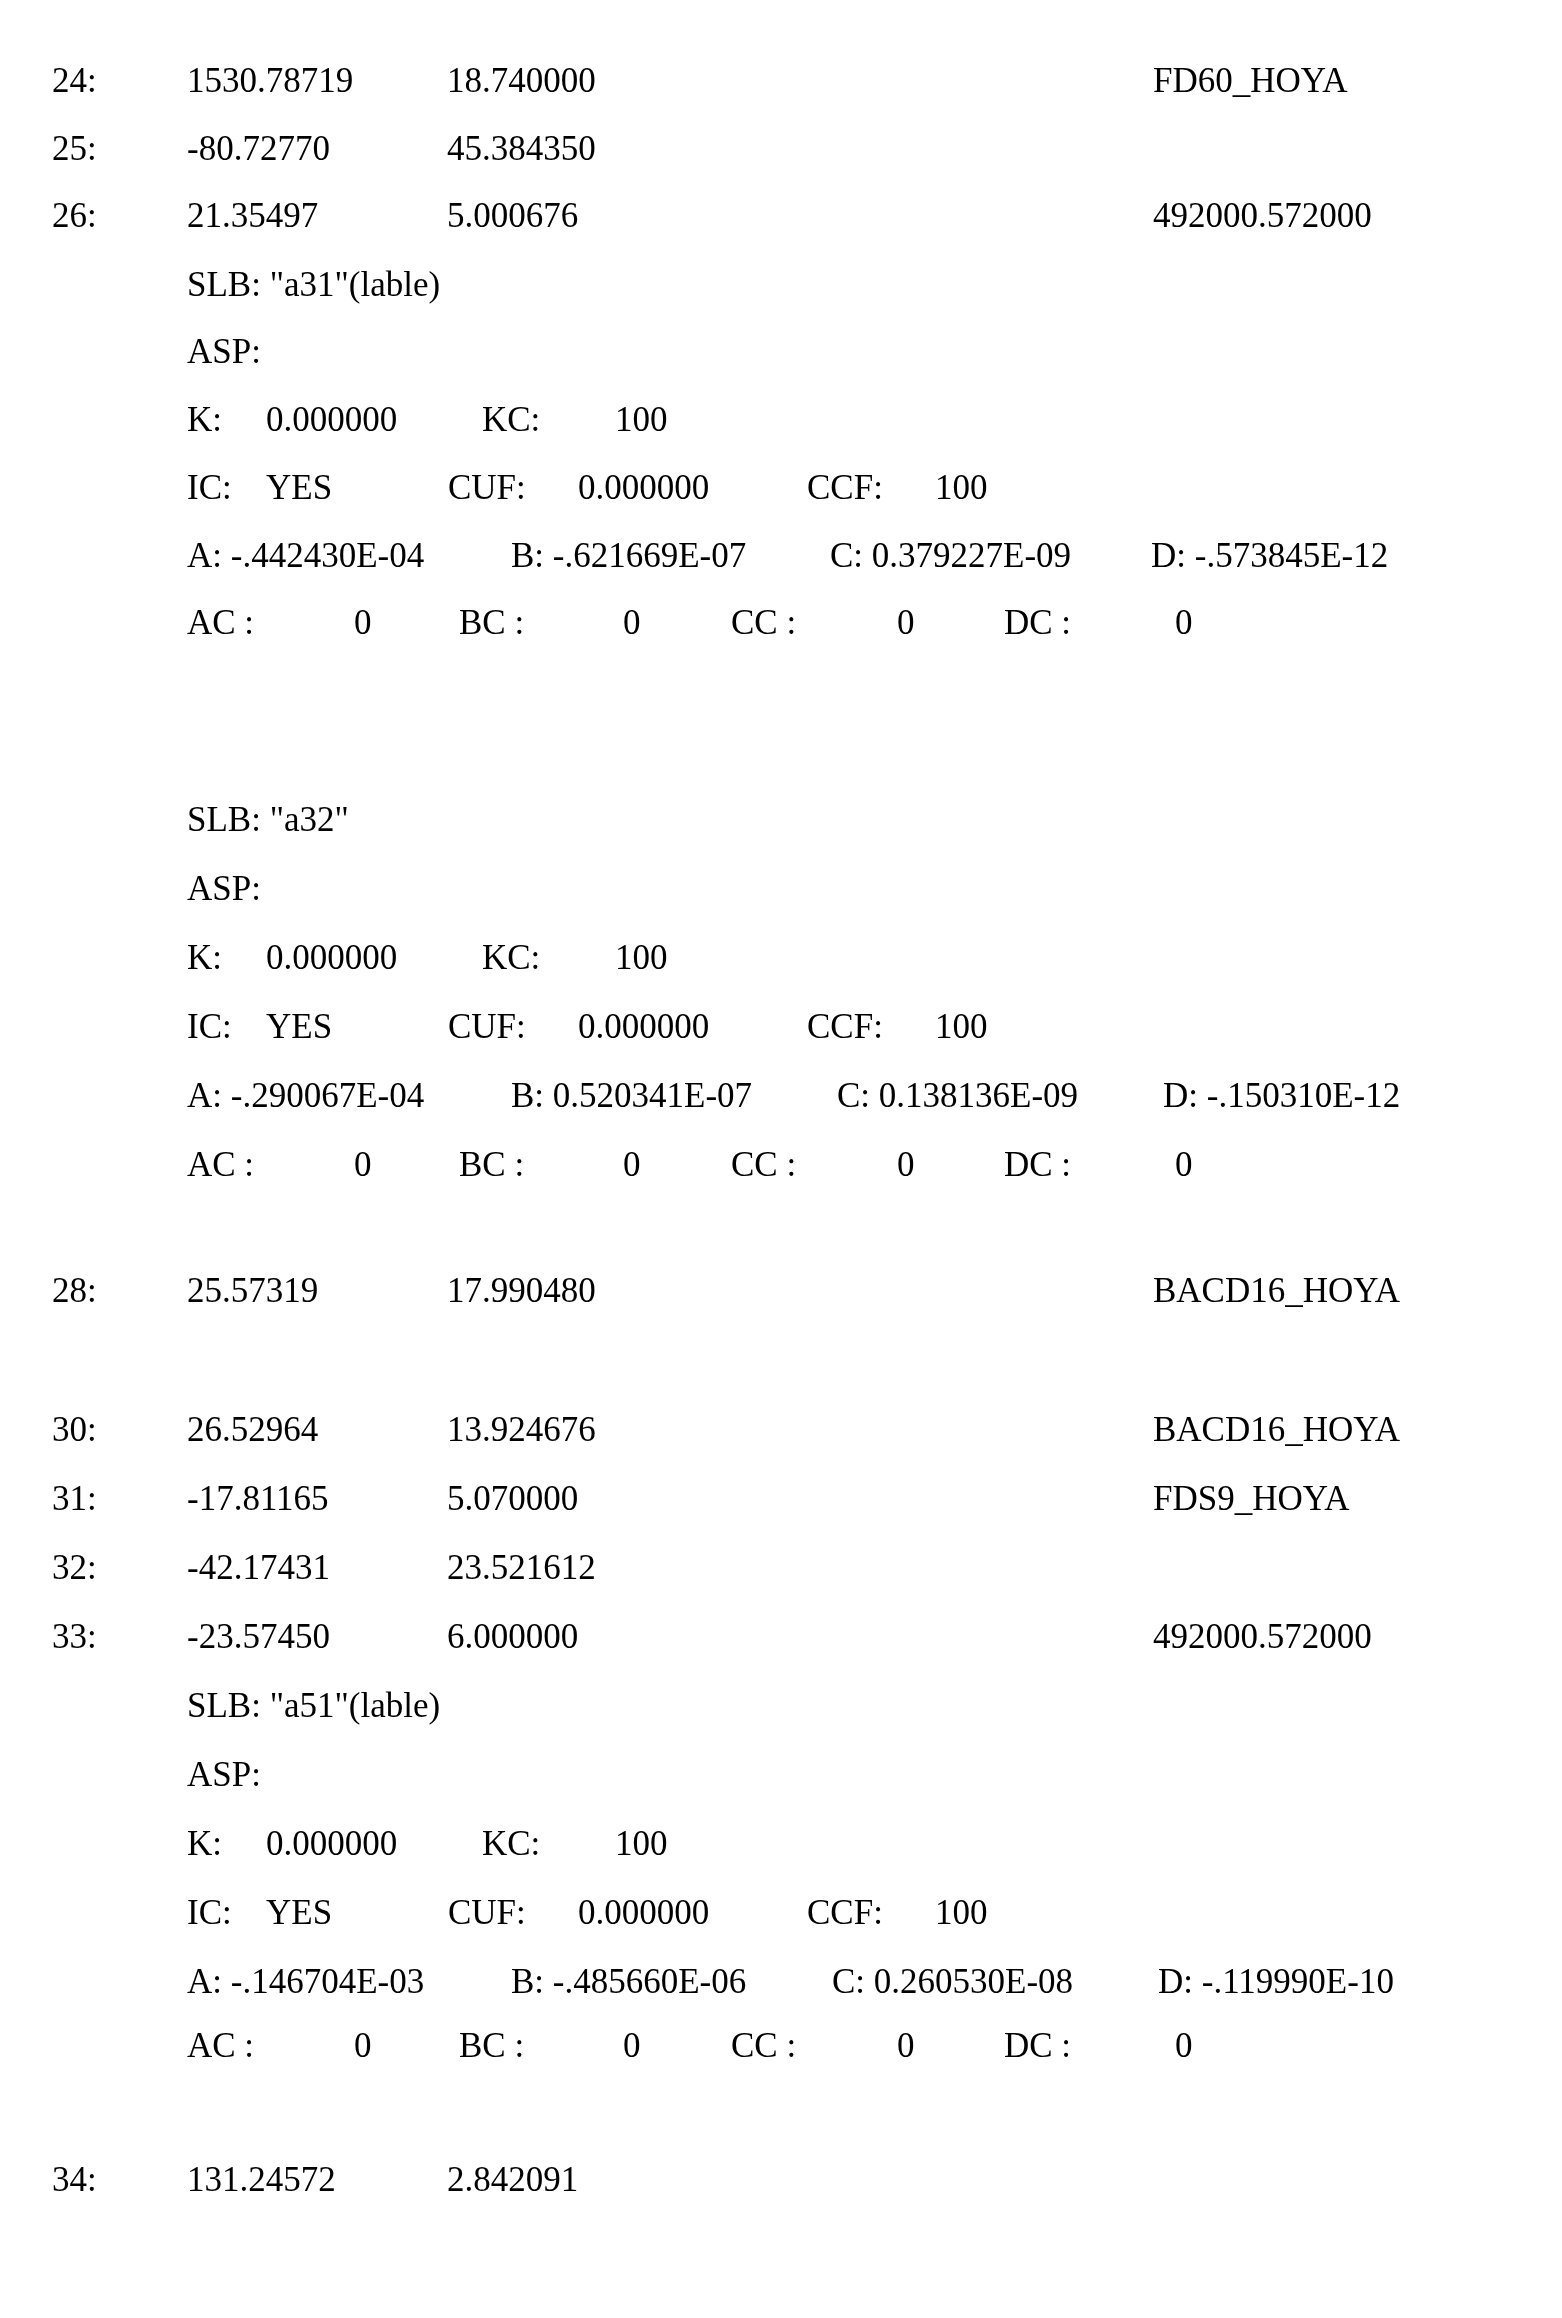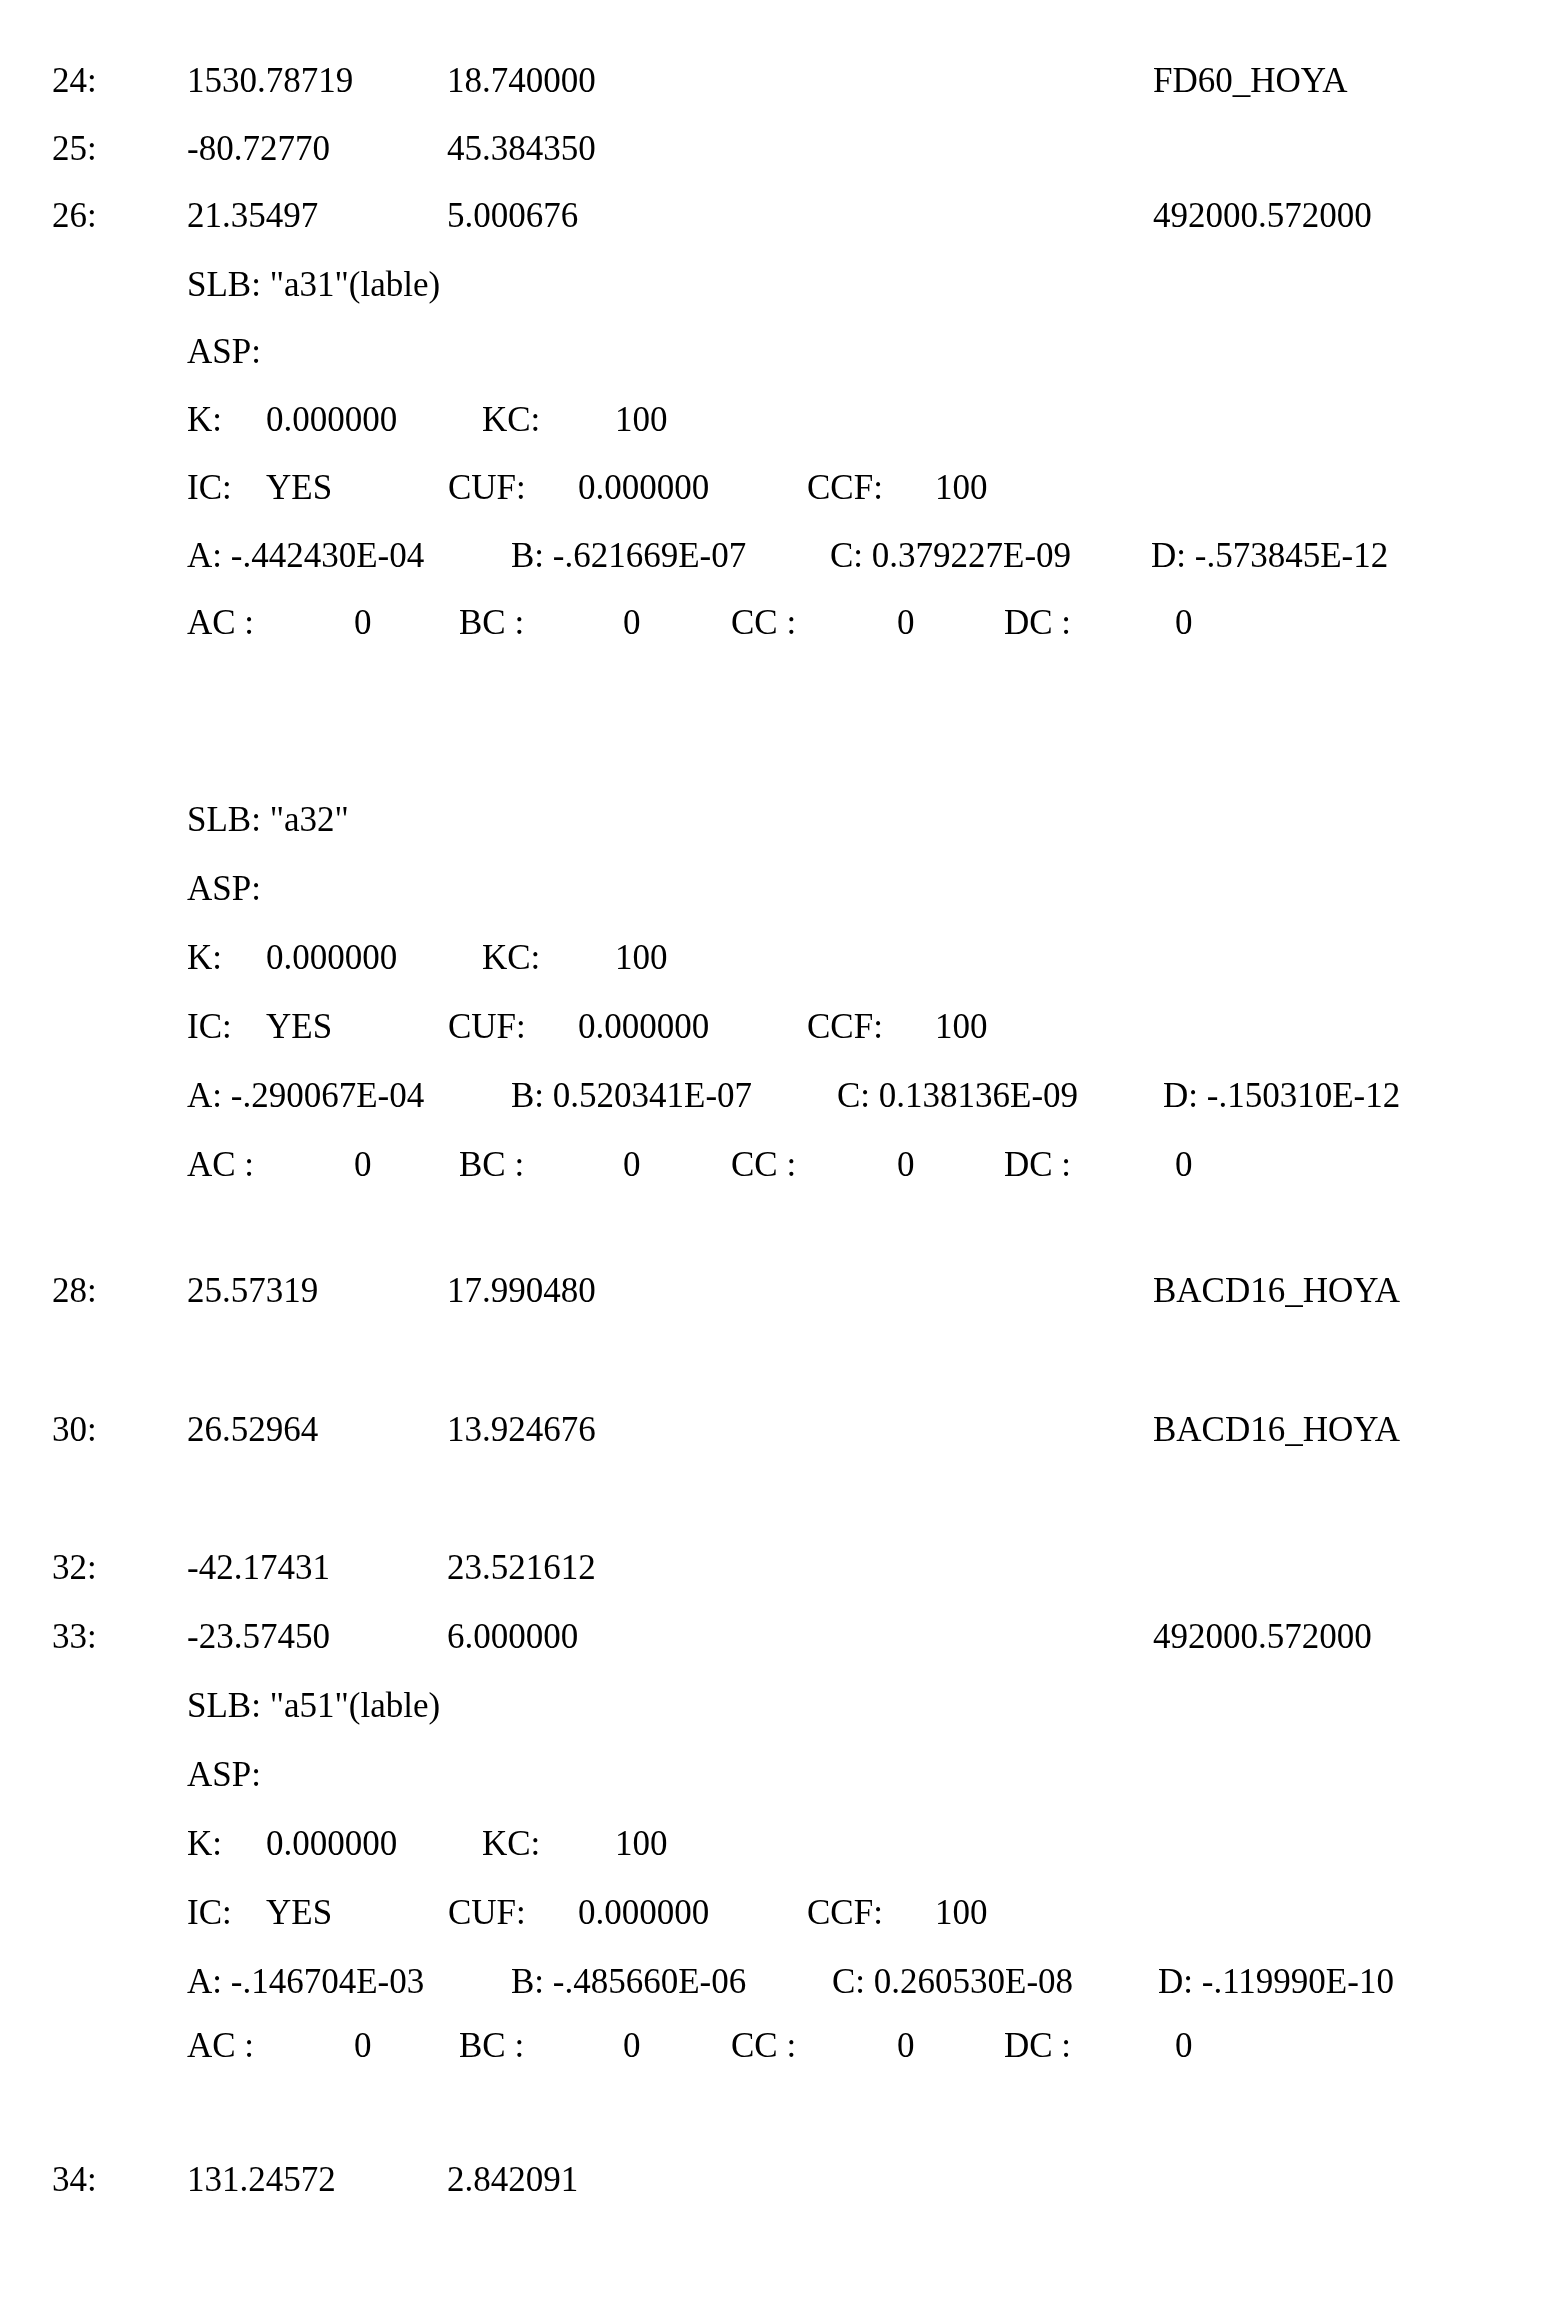--- a/index.html
+++ b/index.html
@@ -113,20 +113,26 @@
     <span class="t" style="left:187px">25.57319</span>
     <span class="t" style="left:447px">17.990480</span>
     <span class="t" style="left:1153px">BACD16_HOYA</span>
   </div>
   <div class="line" style="top:1388px">
     <span class="t" style="left:52px">30:</span>
     <span class="t" style="left:187px">26.52964</span>
     <span class="t" style="left:447px">13.924676</span>
     <span class="t" style="left:1153px">BACD16_HOYA</span>
   </div>
+  <div class="line" style="top:1457px">
+    <span class="t" style="left:52px">31:</span>
+    <span class="t" style="left:187px">-17.81165</span>
+    <span class="t" style="left:447px">5.070000</span>
+    <span class="t" style="left:1153px">FDS9_HOYA</span>
+  </div>
   <div class="line" style="top:1526px">
     <span class="t" style="left:52px">32:</span>
     <span class="t" style="left:187px">-42.17431</span>
     <span class="t" style="left:447px">23.521612</span>
   </div>
   <div class="line" style="top:1595px">
     <span class="t" style="left:52px">33:</span>
     <span class="t" style="left:187px">-23.57450</span>
     <span class="t" style="left:447px">6.000000</span>
     <span class="t" style="left:1153px">492000.572000</span>

